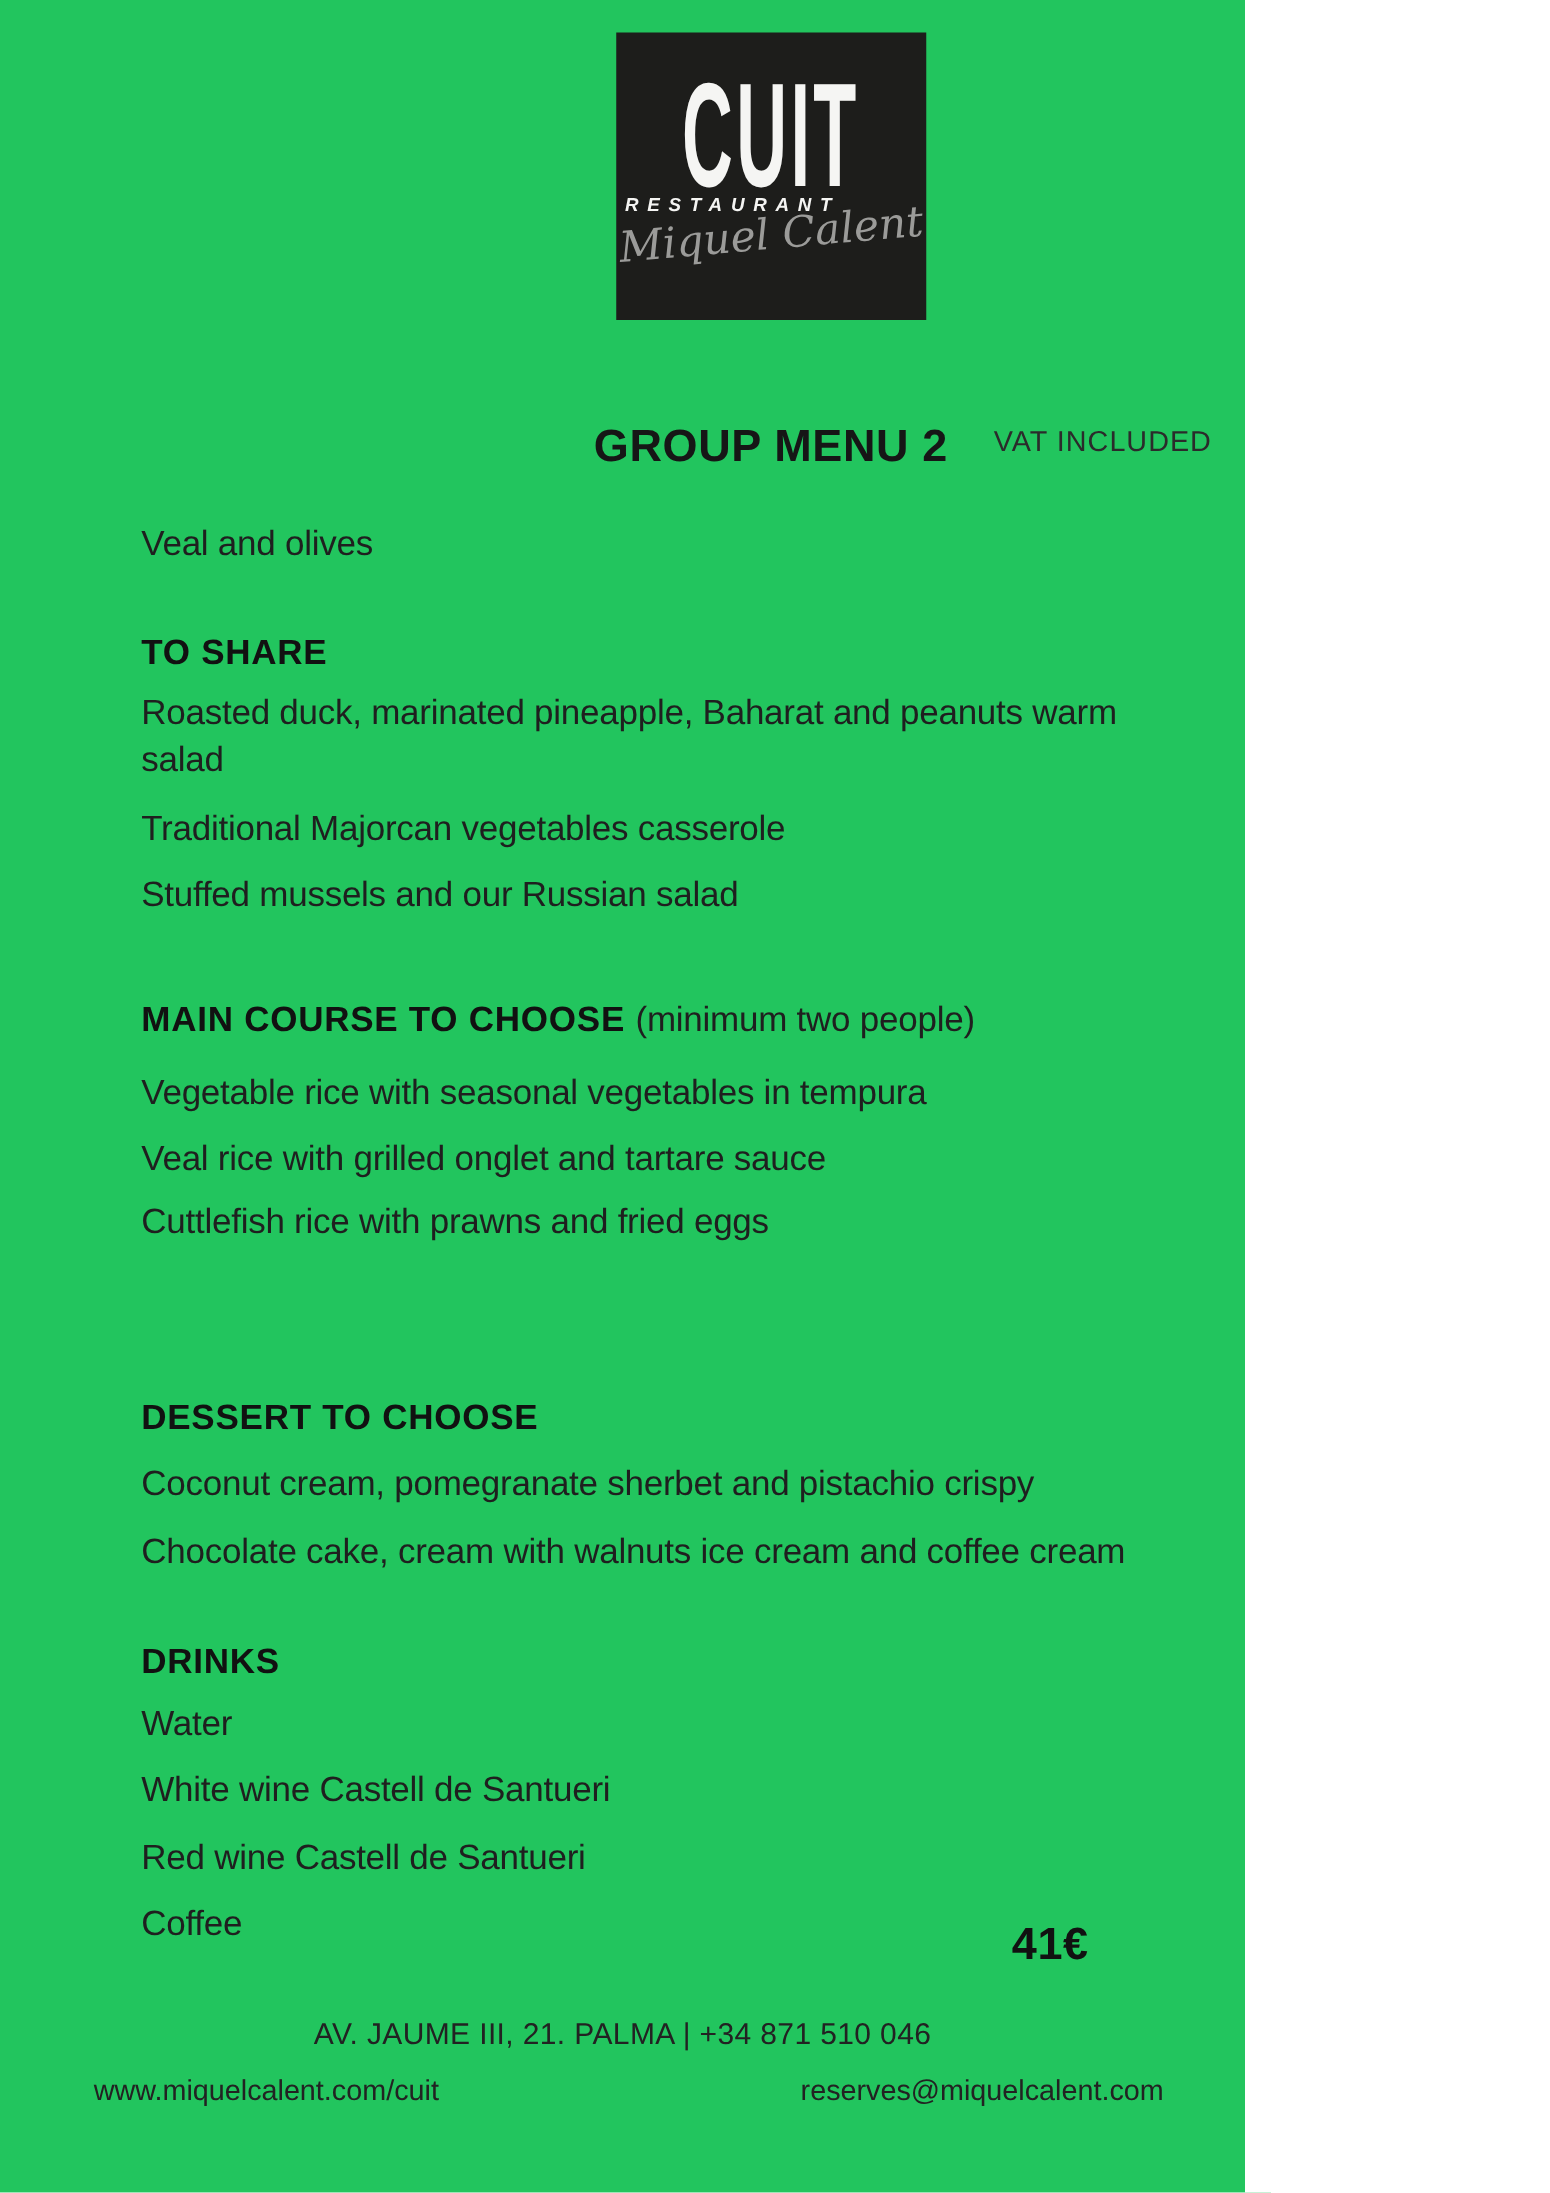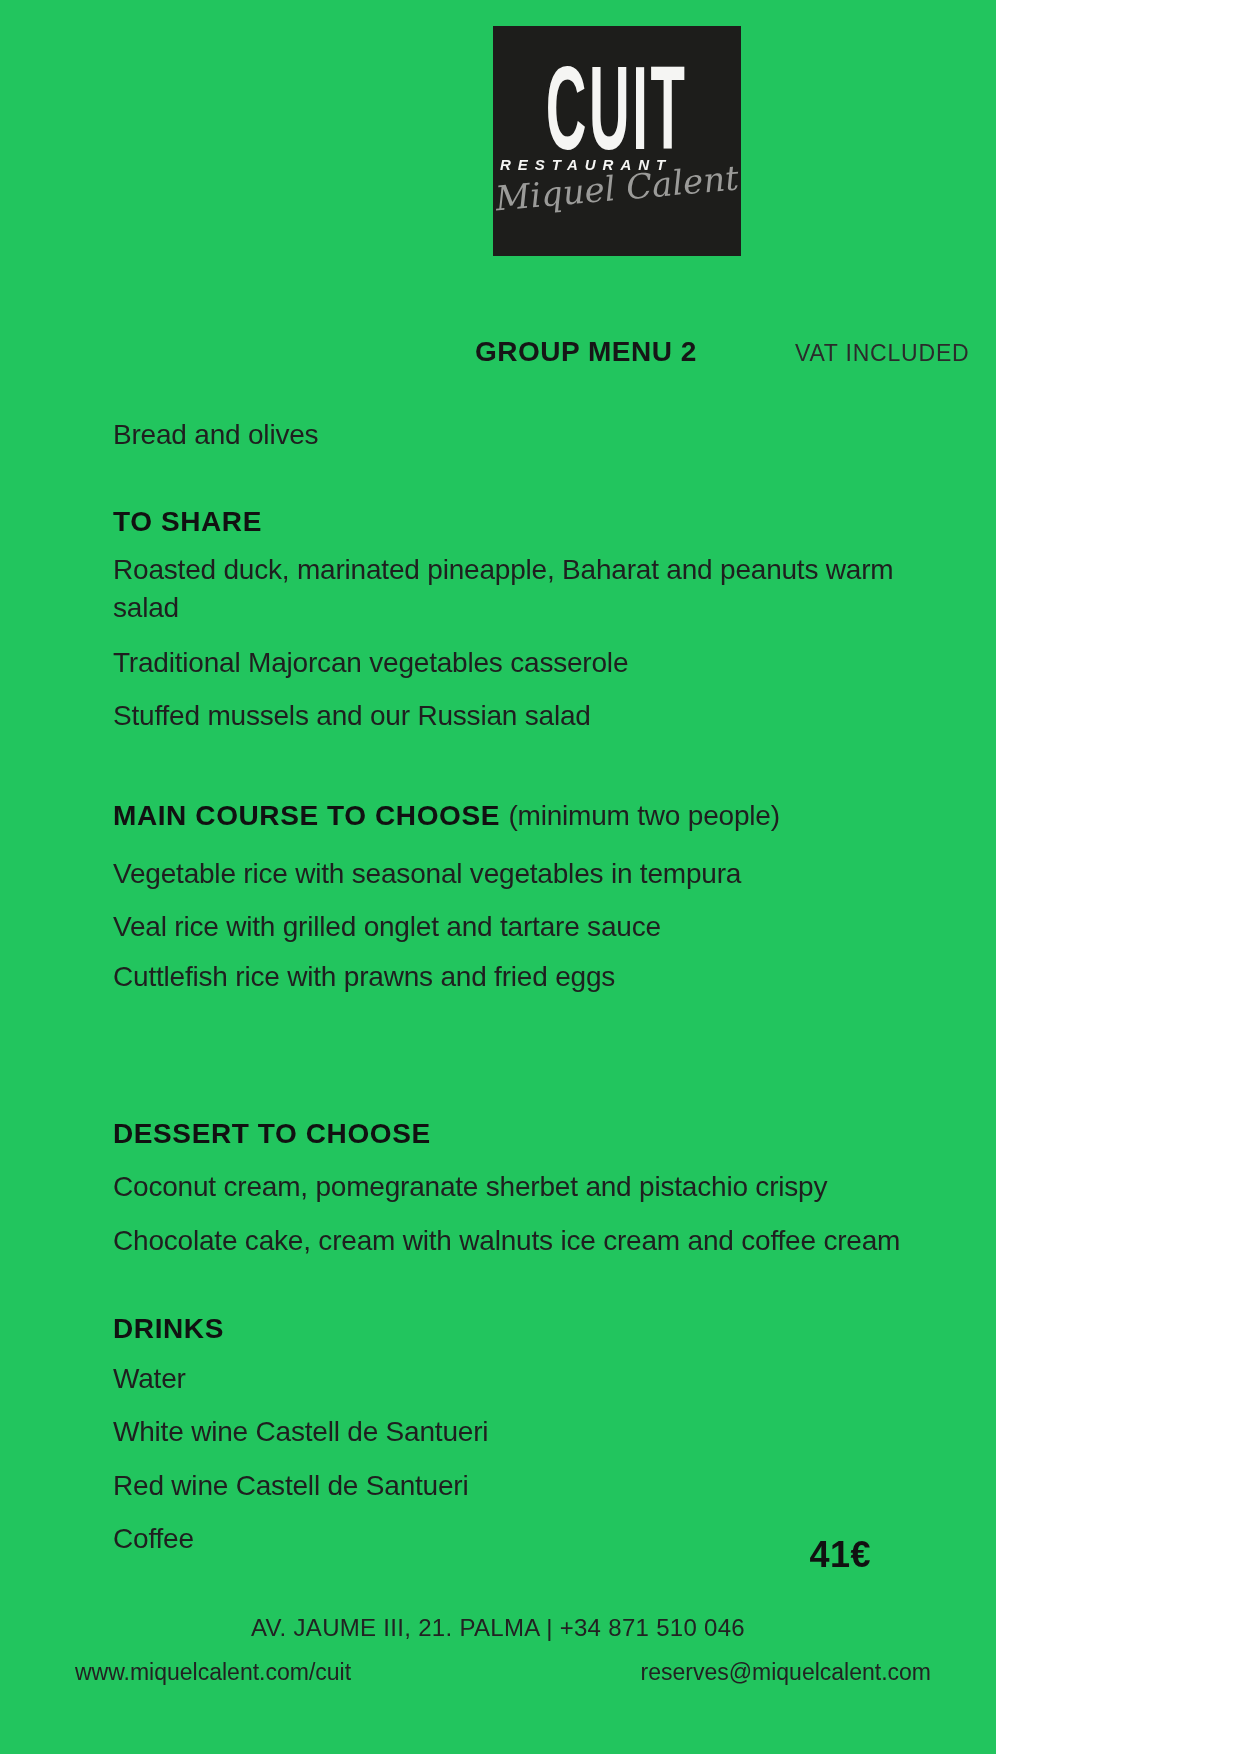--- a/index.html
+++ b/index.html
@@ -68,21 +68,21 @@
     color: #9b9b99;
     transform: rotate(-5deg);
     white-space: nowrap;
   }
 
   
   .menu-title {
     position: absolute;
     left: 475px;
     top: 336px;
-    font-size: 28px;
+    font-size: 36px;
     font-weight: 700;
     letter-spacing: 0.5px;
     white-space: nowrap;
     color: #161616;
   }
   .vat-note {
     position: absolute;
     left: 795px;
     top: 340px;
     font-size: 23px;
@@ -166,21 +166,21 @@
     <div class="logo-cuit">
       <span>CUIT</span>
     </div>
     <div class="logo-restaurant">RESTAURANT</div>
     <div class="logo-signature">Miquel Calent</div>
   </div>
 
   <div class="menu-title">GROUP MENU 2</div>
   <div class="vat-note">VAT INCLUDED</div>
 
-  <div class="line" style="top:416px">Bread and olives</div>
+  <div class="line" style="top:416px">Veal and olives</div>
 
   <div class="heading" style="top:506px">TO SHARE</div>
   <div class="line wrap" style="top:551px">Roasted duck, marinated pineapple, Baharat and peanuts warm salad</div>
   <div class="line" style="top:644px">Traditional Majorcan vegetables casserole</div>
   <div class="line" style="top:697px">Stuffed mussels and our Russian salad</div>
 
   <div class="heading" style="top:800px">
     <span>MAIN COURSE TO CHOOSE</span>
     <span class="note"> (minimum two people)</span>
   </div>

